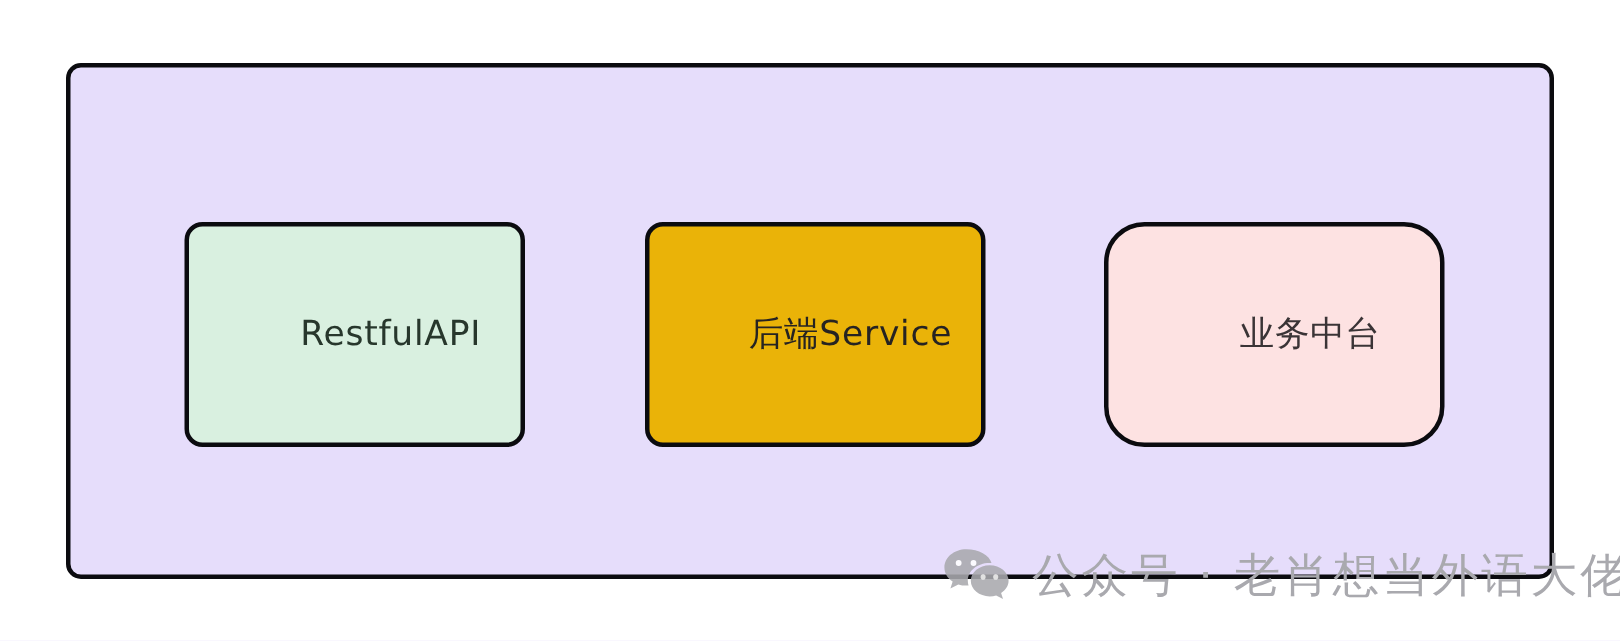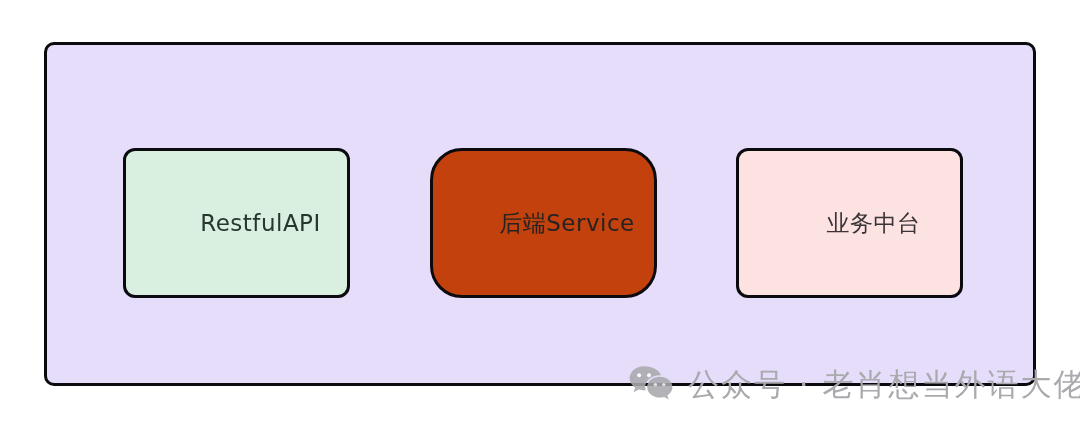--- a/index.html
+++ b/index.html
@@ -78,24 +78,24 @@
     font-size: 23px;
     line-height: 28px;
     letter-spacing: 0.5px;
     font-family: "DejaVu Sans", "Liberation Sans", sans-serif;
     white-space: nowrap;
   }
 
   #node-restful-api { background: #d9f0e0; }
   #node-restful-api .node-label { color: #27372c; }
 
-  #node-backend-service { background: #c2410c; border-radius: 32px; }
+  #node-backend-service { background: #eab308; }
   #node-backend-service .node-label { color: #262322; }
 
-  #node-business-midplatform { background: #fde2e2; }
+  #node-business-midplatform { background: #fde2e2; border-radius: 27px; }
   #node-business-midplatform .node-label { color: #3a3436; }
 
   
   #watermark {
     position: absolute;
     left: 628px;
     top: 364px;
     display: flex;
     align-items: center;
     gap: 14px;

